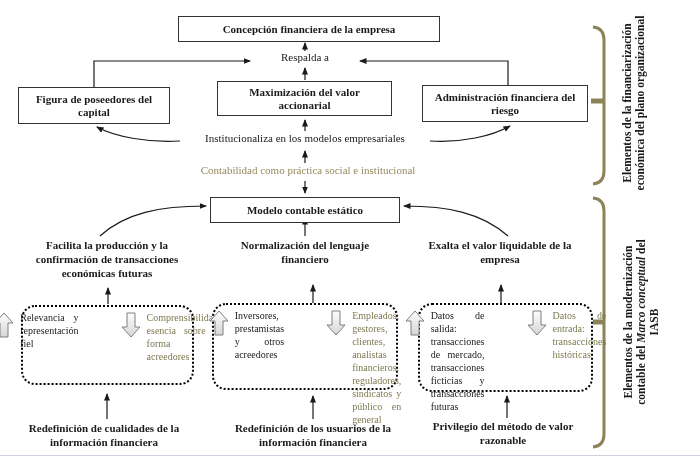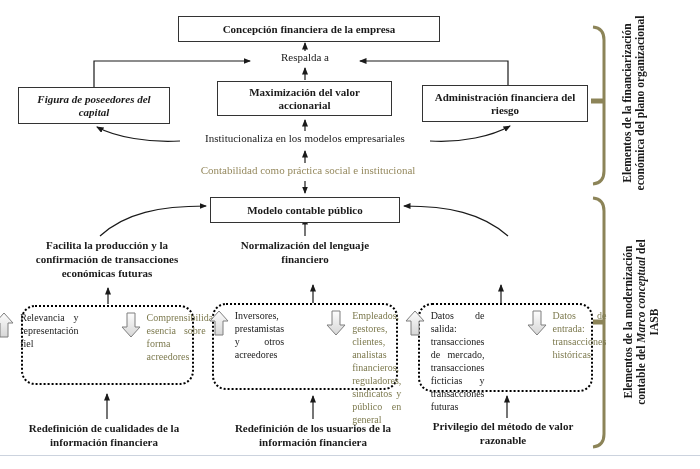--- a/index.html
+++ b/index.html
@@ -67,34 +67,35 @@
       <path d="M604 101 L591 101" stroke-width="5"></path>
       <path d="M593 198 Q604 199 604 211 L604 434 Q604 446 593 447" stroke-width="3"></path>
       <path d="M604 322 L591 322" stroke-width="5"></path>
     </g>
   </svg>
 
   <div class="box" style="left:178px;top:16px;width:262px;height:24px;">Concepción financiera de la empresa</div>
 
   <div class="lbl" style="left:265px;top:51px;width:80px;">Respalda a</div>
 
-  <div class="box" style="left:18px;top:87px;width:152px;height:37px;font-style:italic;">Figura de poseedores del capital</div>
+  <div class="box" style="left:18px;top:87px;width:152px;height:37px;">Figura de poseedores del capital</div>
 
   <div class="box" style="left:422px;top:85px;width:166px;height:37px;">Administración financiera del riesgo</div>
 
   <div class="box" style="left:217px;top:81px;width:175px;height:35px;">Maximización del valor accionarial</div>
 
   <div class="lbl" style="left:175px;top:132px;width:260px;">Institucionaliza en los modelos empresariales</div>
 
   <div class="lbl olive" style="left:178px;top:164px;width:260px;">Contabilidad como práctica social e institucional</div>
 
-  <div class="box" style="left:210px;top:197px;width:190px;height:17px;">Modelo contable público</div>
+  <div class="box" style="left:210px;top:197px;width:190px;height:17px;">Modelo contable estático</div>
 
   <div class="heading" style="left:27px;top:238px;width:160px;">Facilita la producción y la confirmación de transacciones económicas futuras</div>
   <div class="heading" style="left:225px;top:238px;width:160px;">Normalización del lenguaje financiero</div>
+  <div class="heading" style="left:415px;top:238px;width:170px;">Exalta el valor liquidable de la empresa</div>
 
   <div class="dotted" style="left:21px;top:305px;width:173px;height:80px;">
     <div class="drow">
       <svg class="blockarrow" width="20" height="26" viewBox="0 0 20 26">
         <polygon points="10,1 19,11 14,11 14,25 6,25 6,11 1,11" fill="url(#arrGrad)" stroke="#7f7f7f"></polygon>
       </svg>
       <div class="dtxt">Relevancia y representación fiel</div>
     </div>
     <div class="divider"></div>
     <div class="drow">

